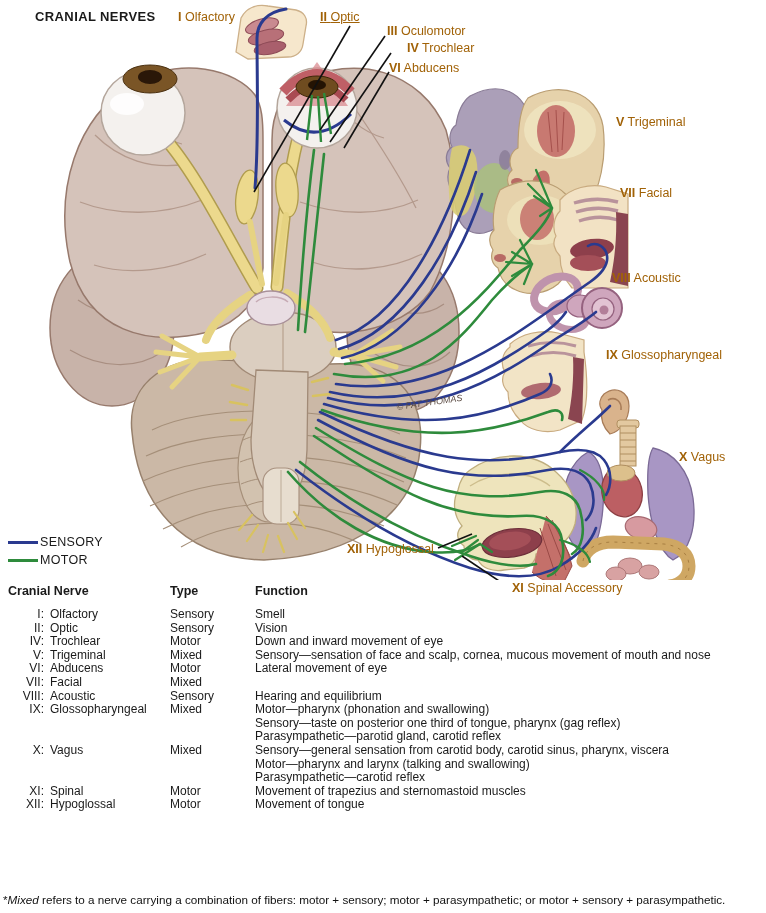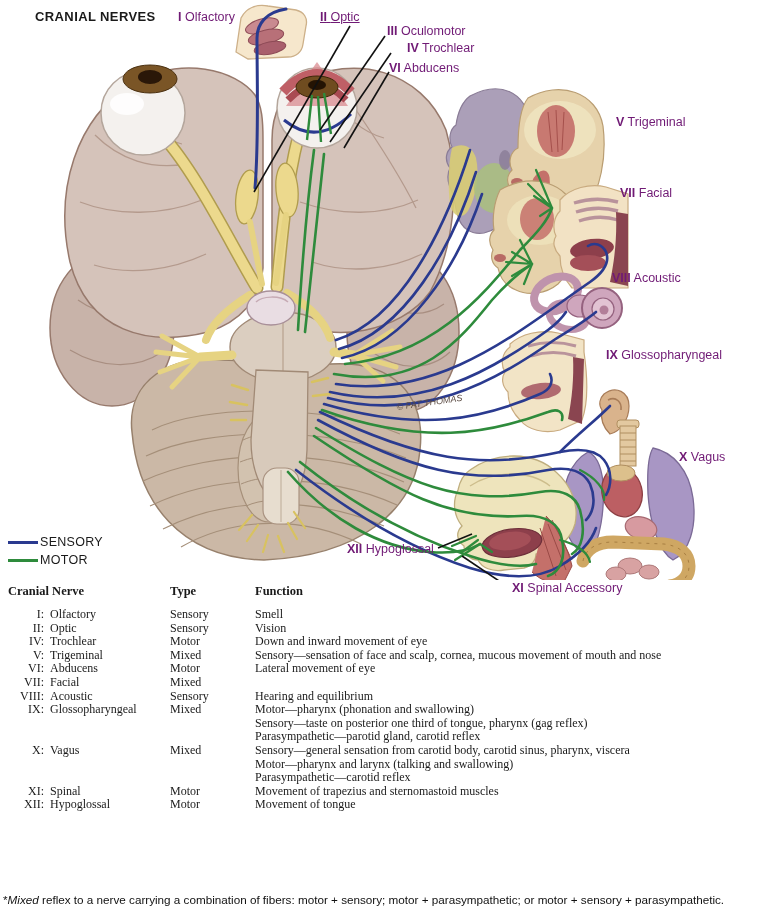--- a/index.html
+++ b/index.html
@@ -1,35 +1,35 @@
 <!DOCTYPE html>
 <html><head>
 <meta charset="utf-8">
 <style>
   html,body{margin:0;padding:0;background:#fff;}
   #page{position:relative;width:766px;height:913px;background:#fff;overflow:hidden;
         font-family:"Liberation Sans","DejaVu Sans",sans-serif;color:#1a1a1a;}
   #figure-svg{position:absolute;left:0;top:0;}
-  .fig-label{position:absolute;font-size:12.5px;white-space:nowrap;color:#701a75;}
+  .fig-label{position:absolute;font-size:12.5px;white-space:nowrap;color:#a16207;}
   .fig-label b{font-weight:bold;}
   #page-title{position:absolute;left:35px;top:9px;font-size:13px;font-weight:bold;letter-spacing:.4px;}
   
   .lab-i{left:178px;top:10px;}   .lab-ii{left:320px;top:10px;text-decoration:underline;}
   .lab-iii{left:387px;top:24px;} .lab-iv{left:392px;top:41px;padding-left:15px;}
   .lab-vi{left:389px;top:61px;}  .lab-v{left:616px;top:115px;}
   .lab-vii{left:620px;top:186px;}.lab-viii{left:612px;top:271px;}
   .lab-ix{left:606px;top:348px;} .lab-x{left:679px;top:450px;}
   .lab-xii{left:347px;top:542px;}.lab-xi{left:512px;top:581px;}
   
   #legend{position:absolute;left:8px;top:533px;}
   .legend-item{display:flex;align-items:center;height:18px;}
   .legend-swatch{width:30px;height:3px;margin-right:2px;}
   .legend-label{font-size:12.5px;letter-spacing:.3px;}
   
-  #cn-table{position:absolute;left:0;top:584px;width:766px;font-size:12px;line-height:13.6px;font-family:Liberation Serif, serif;}
+  #cn-table{position:absolute;left:0;top:584px;width:766px;font-size:12px;line-height:13.6px;}
   .thead{display:grid;grid-template-columns:162px 85px 1fr;padding-left:8px;
          font-weight:bold;font-size:12.5px;line-height:15px;margin-bottom:9px;}
   .trow{display:grid;grid-template-columns:36px 126px 85px 1fr;padding-left:8px;}
   .c-num{text-align:right;white-space:pre;}
   .c-name{padding-left:6px;}
   .func-line{white-space:nowrap;}
   #footnote{position:absolute;left:3px;top:893px;width:762px;font-size:11.7px;color:#111;}
   #footnote i{font-style:italic;}
 </style>
 </head>
@@ -384,16 +384,16 @@
           <div class="c-type">Motor</div>
           <div class="c-func">
 
           <div class="func-line">Movement of tongue</div>
           </div>
         </div>
       </div>
   </div>
 
   <div id="footnote">
-    <span>*</span><i>Mixed</i><span> reflex to a nerve carrying a combination of fibers: motor + sensory; motor + parasympathetic; or motor + sensory + parasympathetic.</span>
+    <span>*</span><i>Mixed</i><span> refers to a nerve carrying a combination of fibers: motor + sensory; motor + parasympathetic; or motor + sensory + parasympathetic.</span>
   </div>
 
 </div>
 
 </body></html>

